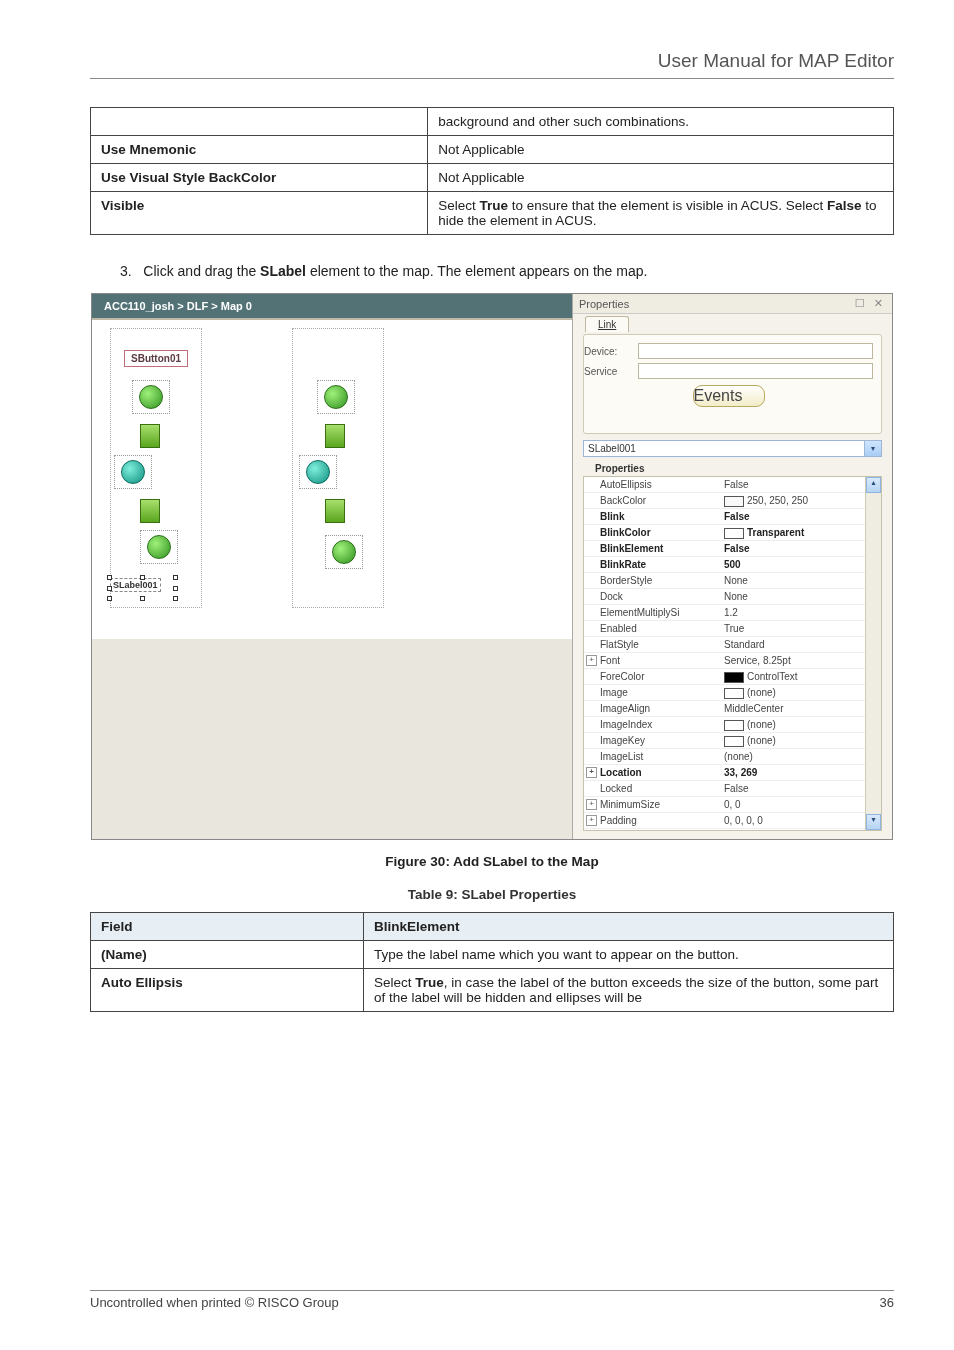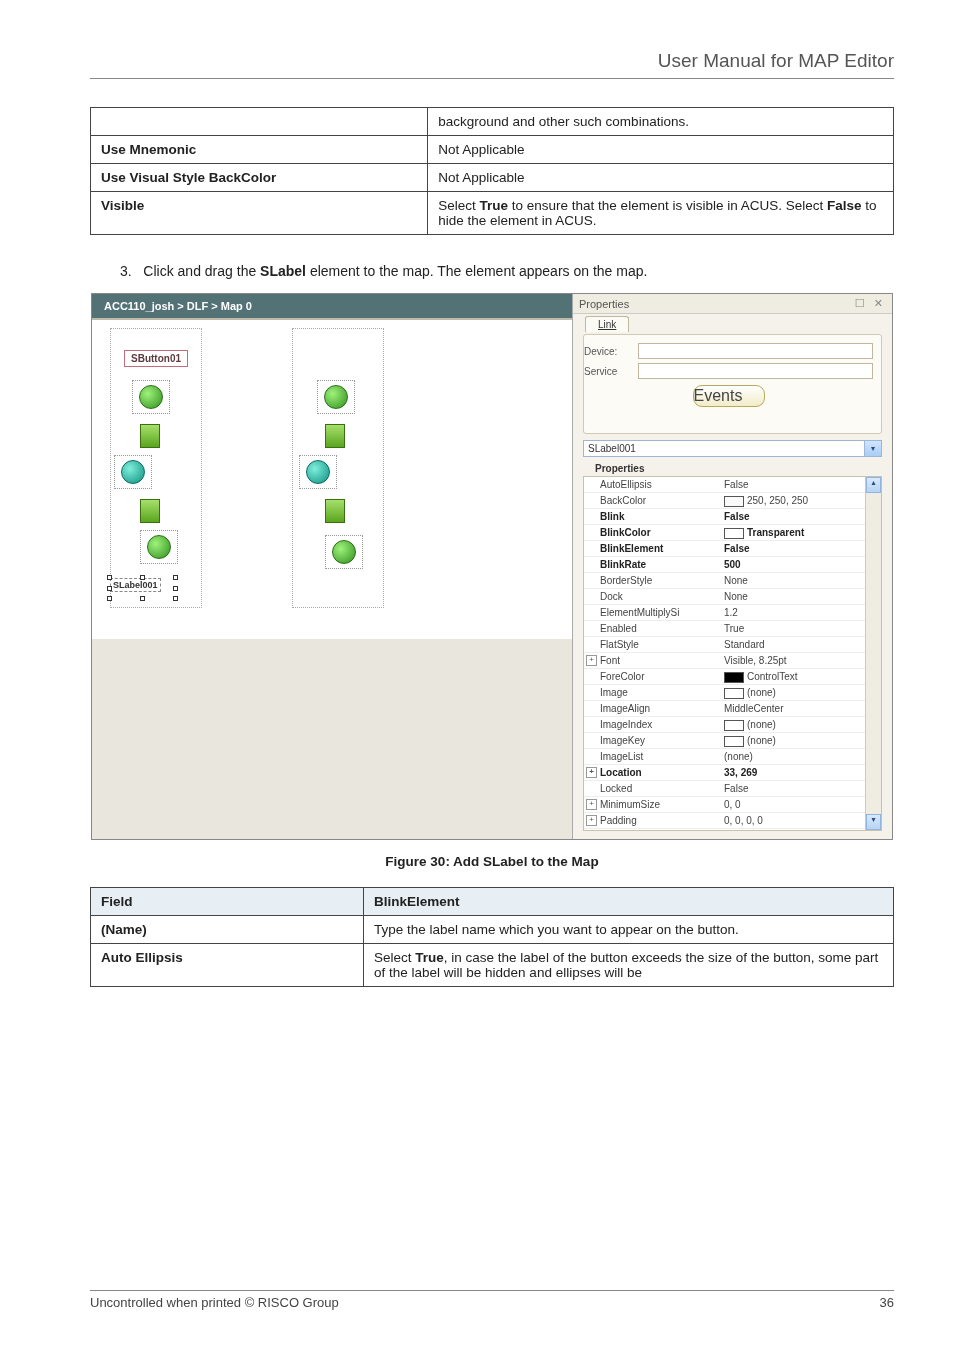--- a/index.html
+++ b/index.html
@@ -420,21 +420,21 @@
               <div class="prop-row">
                 <div class="pn">Enabled</div>
                 <div class="pv">True</div>
               </div>
               <div class="prop-row">
                 <div class="pn">FlatStyle</div>
                 <div class="pv">Standard</div>
               </div>
               <div class="prop-row">
                 <div class="pn"><span class="exp">+</span>Font</div>
-                <div class="pv">Visible, 8.25pt</div>
+                <div class="pv">Service, 8.25pt</div>
               </div>
               <div class="prop-row">
                 <div class="pn">ForeColor</div>
                 <div class="pv"><span class="swatch" style="background: rgb(0, 0, 0);"></span>ControlText</div>
               </div>
               <div class="prop-row">
                 <div class="pn">Image</div>
                 <div class="pv"><span class="swatch" style="background: rgb(255, 255, 255);"></span>(none)</div>
               </div>
               <div class="prop-row">
@@ -485,20 +485,21 @@
           </div>
         </div>
         <div style="height:8px;"></div>
       </div>
     </div>
   </div>
 
   <div class="fig-caption">Figure 30: Add SLabel to the Map</div>
 
 
+  <div class="table-caption">Table 9: SLabel Properties</div>
 
   <table class="doc">
     <tbody>
         <tr>
       <th style="width:34%;">Field</th>
       <th>BlinkElement</th>
     </tr>
     <tr>
       <td class="b">(Name)</td>
       <td>Type the label name which you want to appear on the button.</td>

